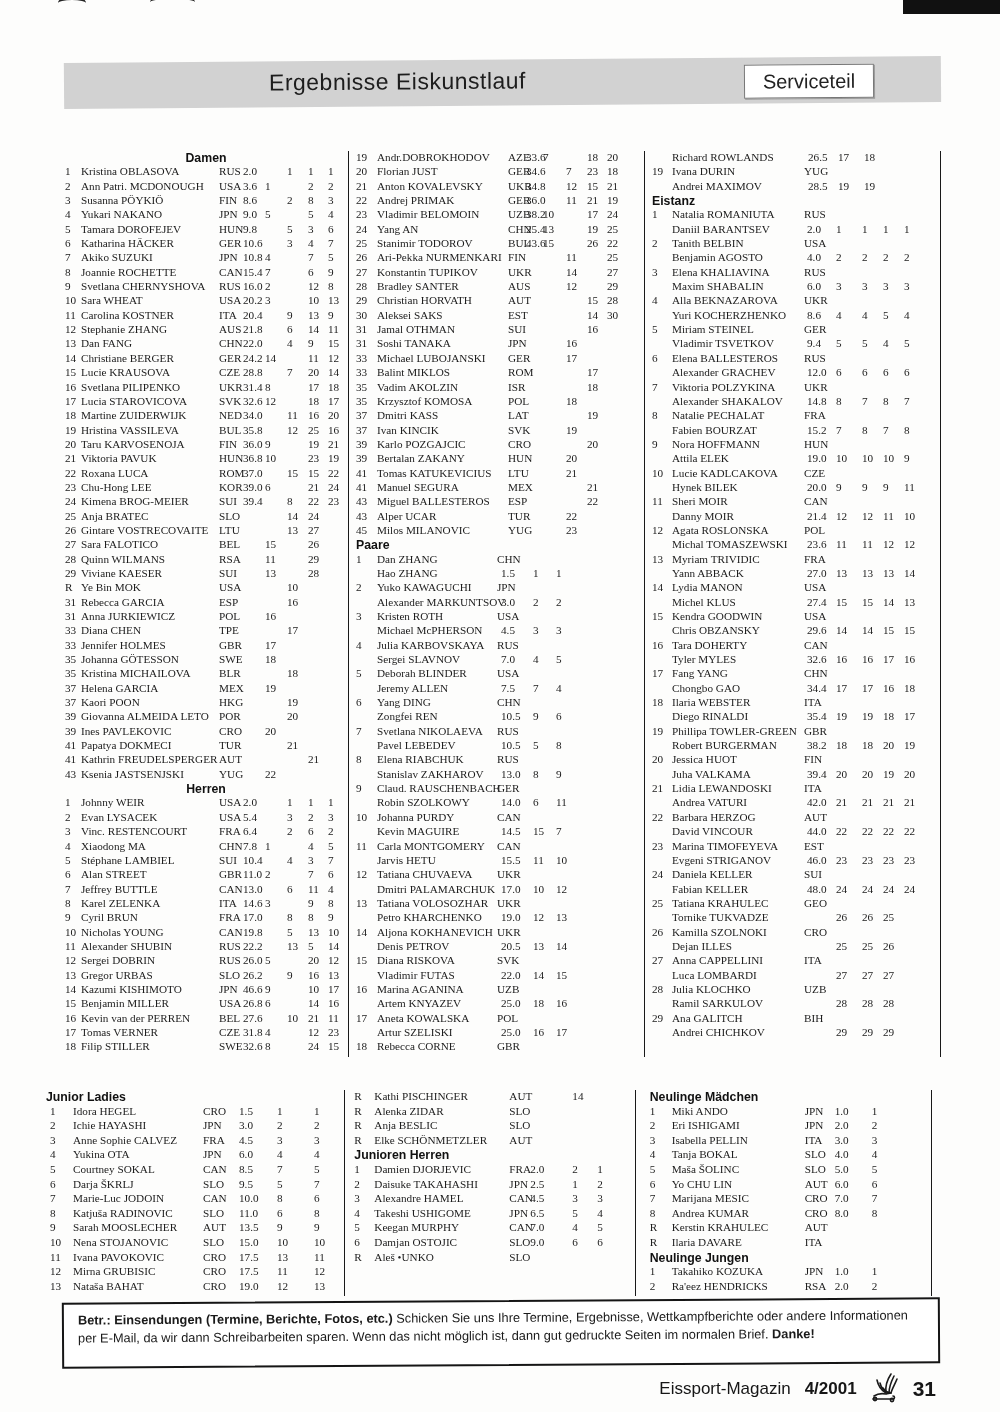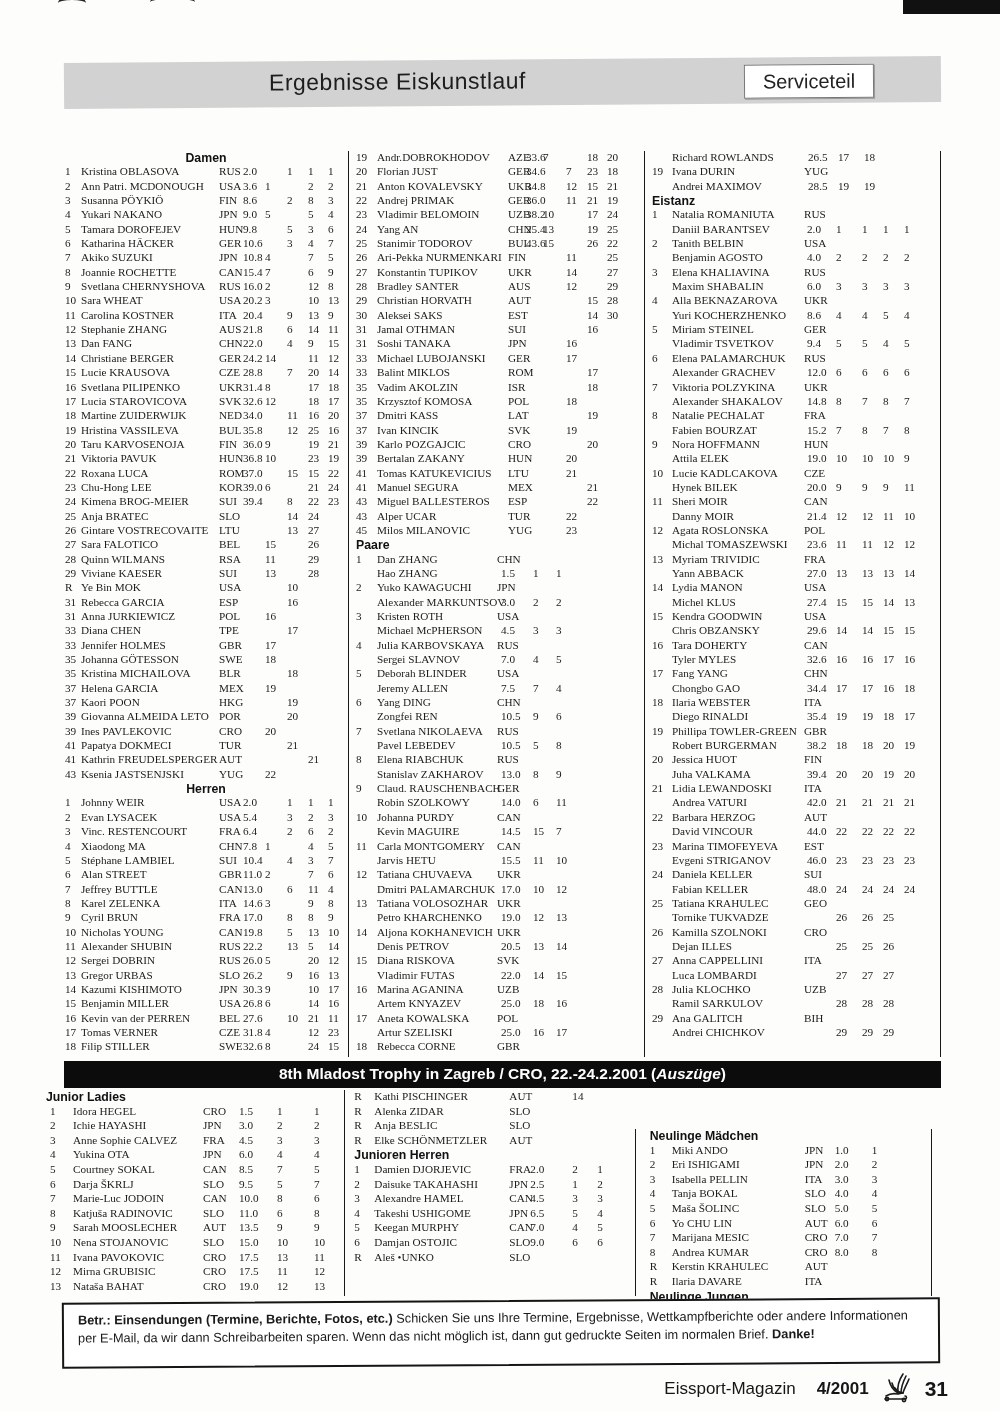--- a/index.html
+++ b/index.html
@@ -25,21 +25,21 @@
   .banner2 .it{font-style:italic;}
   
   .cols{position:absolute;display:flex;align-items:stretch;}
   .cols-top{left:64px;top:151px;width:877px;height:906px;}
   .cols-bottom{left:40px;top:1090px;width:892px;height:206px;}
   .tcol1{width:284px;text-align:center;}
   .tcol2{width:288px;border-left:1.6px solid #191919;padding-left:7px;}
   .tcol3{width:288px;border-left:1.6px solid #191919;border-right:1.6px solid #191919;padding-left:7px;}
   .bcol1{width:299px;padding-left:6px;}
   .bcol2{width:281px;border-left:1.6px solid #191919;padding-left:9px;}
-  .bcol3{width:282px;border-left:1.6px solid #191919;border-right:1.6px solid #191919;padding-left:14px;margin-top:39px;}
+  .bcol3{width:282px;border-left:1.6px solid #191919;border-right:1.6px solid #191919;padding-left:14px;}
   .sec-h{height:14.35px;line-height:14px;font-family:"Liberation Sans",sans-serif;
          font-weight:bold;font-size:12.3px;color:#111;}
   .cols-bottom .sec-h{height:14.6px;}
   .row{position:relative;height:14.35px;font-size:11.2px;line-height:13.8px;}
   .cols-bottom .row{height:14.6px;}
   .row .c{position:absolute;top:0;white-space:nowrap;}
   
   .s1 .rank{left:1px}.s1 .name{left:17px}.s1 .noc{left:155px}.s1 .pts{left:179px}
   .s1 .p1{left:201px}.s1 .p2{left:223px}.s1 .p3{left:244px}.s1 .p4{left:264px}
   .s2 .rank{left:0}.s2 .name{left:21px}.s2 .noc{left:152px}.s2 .pts{left:170px}
@@ -56,24 +56,24 @@
   .jh .p1{left:218px}.jh .p2{left:243px}
   .ng .rank{left:0}.ng .name{left:22px}.ng .noc{left:155px}.ng .pts{left:185px}
   .ng .p1{left:222px}
   
   .notice{position:absolute;left:62px;top:1300px;width:846px;min-height:46px;
           border:2px solid #151515;background:#fff;padding:7px 14px 9px 14px;
           font-family:"Liberation Sans",sans-serif;font-size:12.8px;line-height:17.5px;
           color:#1a1a1a;transform:rotate(-0.35deg);}
   .notice b{font-weight:bold;}
   
-  .footer{position:absolute;right:52px;top:1370px;display:flex;align-items:center;
+  .footer{position:absolute;right:64px;top:1370px;display:flex;align-items:center;
           font-family:"Liberation Sans",sans-serif;color:#161616;text-align:center;}
   .footer .mag{font-size:17px;}
-  .footer .issue{font-size:17px;font-weight:bold;margin-left:21px;}
+  .footer .issue{font-size:17px;font-weight:bold;margin-left:14px;}
   .footer .logo{margin:0 10px 0 12px;}
   .footer .pg{font-size:21px;font-weight:bold;}
 </style>
 </head>
 <body>
 
 <div class="page">
 
   <div class="art-curve" style="left:58px;top:-4px;width:28px;"></div>
   <div class="art-curve" style="left:150px;top:-5px;width:45px;"></div>
@@ -538,21 +538,21 @@
           <span class="c noc">SLO</span>
           <span class="c pts">26.2</span>
           <span class="c p2">9</span>
           <span class="c p3">16</span>
           <span class="c p4">13</span>
         </div>
         <div class="row s1">
           <span class="c rank">14</span>
           <span class="c name">Kazumi KISHIMOTO</span>
           <span class="c noc">JPN</span>
-          <span class="c pts">30.3</span>
+          <span class="c pts">46.6</span>
           <span class="c p1">9</span>
           <span class="c p3">10</span>
           <span class="c p4">17</span>
         </div>
         <div class="row s1">
           <span class="c rank">15</span>
           <span class="c name">Benjamin MILLER</span>
           <span class="c noc">USA</span>
           <span class="c pts">26.8</span>
           <span class="c p1">6</span>
@@ -1049,21 +1049,21 @@
         <div class="row dn">
           <span class="c name">Vladimir TSVETKOV</span>
           <span class="c pts">9.4</span>
           <span class="c p1">5</span>
           <span class="c p2">5</span>
           <span class="c p3">4</span>
           <span class="c p4">5</span>
         </div>
         <div class="row dn">
           <span class="c rank">6</span>
-          <span class="c name">Elena PALAMARCHUK</span>
+          <span class="c name">Elena BALLESTEROS</span>
           <span class="c noc">RUS</span>
         </div>
         <div class="row dn">
           <span class="c name">Alexander GRACHEV</span>
           <span class="c pts">12.0</span>
           <span class="c p1">6</span>
           <span class="c p2">6</span>
           <span class="c p3">6</span>
           <span class="c p4">6</span>
         </div>
@@ -1352,21 +1352,20 @@
         </div>
         <div class="row dn">
           <span class="c name">Andrei CHICHKOV</span>
           <span class="c p1">29</span>
           <span class="c p2">29</span>
           <span class="c p3">29</span>
         </div>
       </div>
   </div>
 
-  <div class="banner banner2"><span>8th Mladost Trophy in Zagreb / CRO, 22.-24.2.2001 (</span><span class="it">Auszüge</span><span>)</span></div>
 
   <div class="cols cols-bottom">
     <div class="bcol1">
         <div class="sec-h">Junior Ladies</div>
         <div class="row jl">
           <span class="c rank">1</span>
           <span class="c name">Idora HEGEL</span>
           <span class="c noc">CRO</span>
           <span class="c pts">1.5</span>
           <span class="c p1">1</span>

